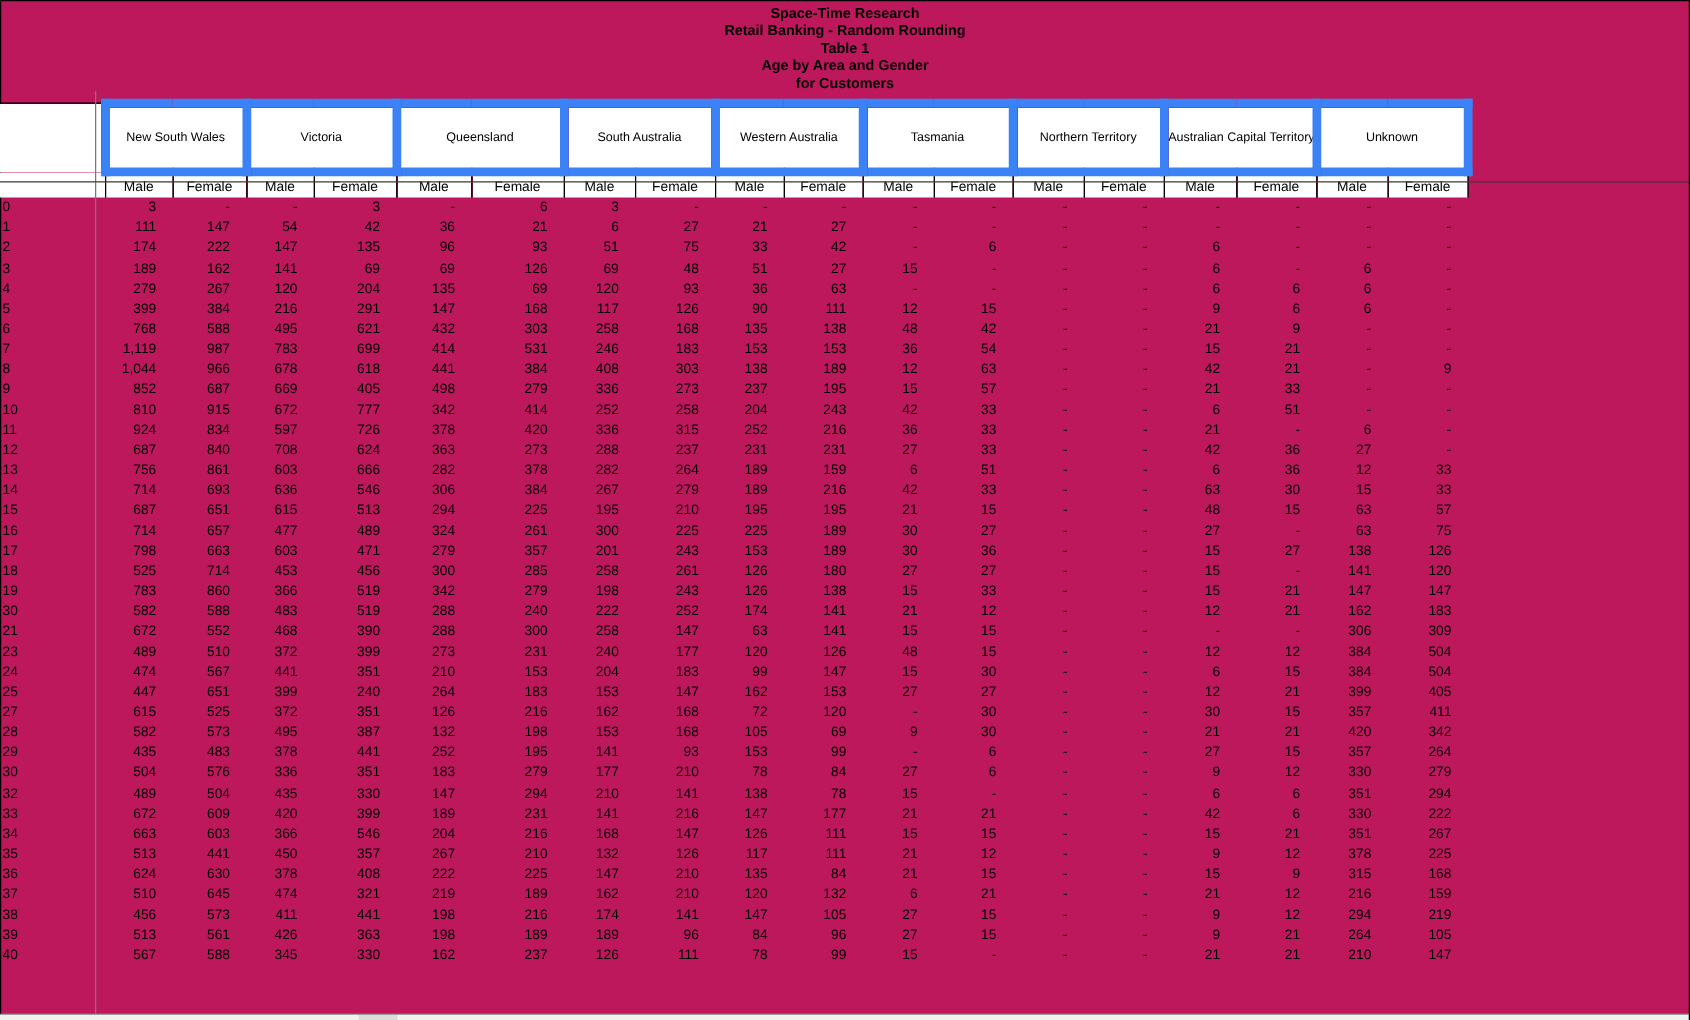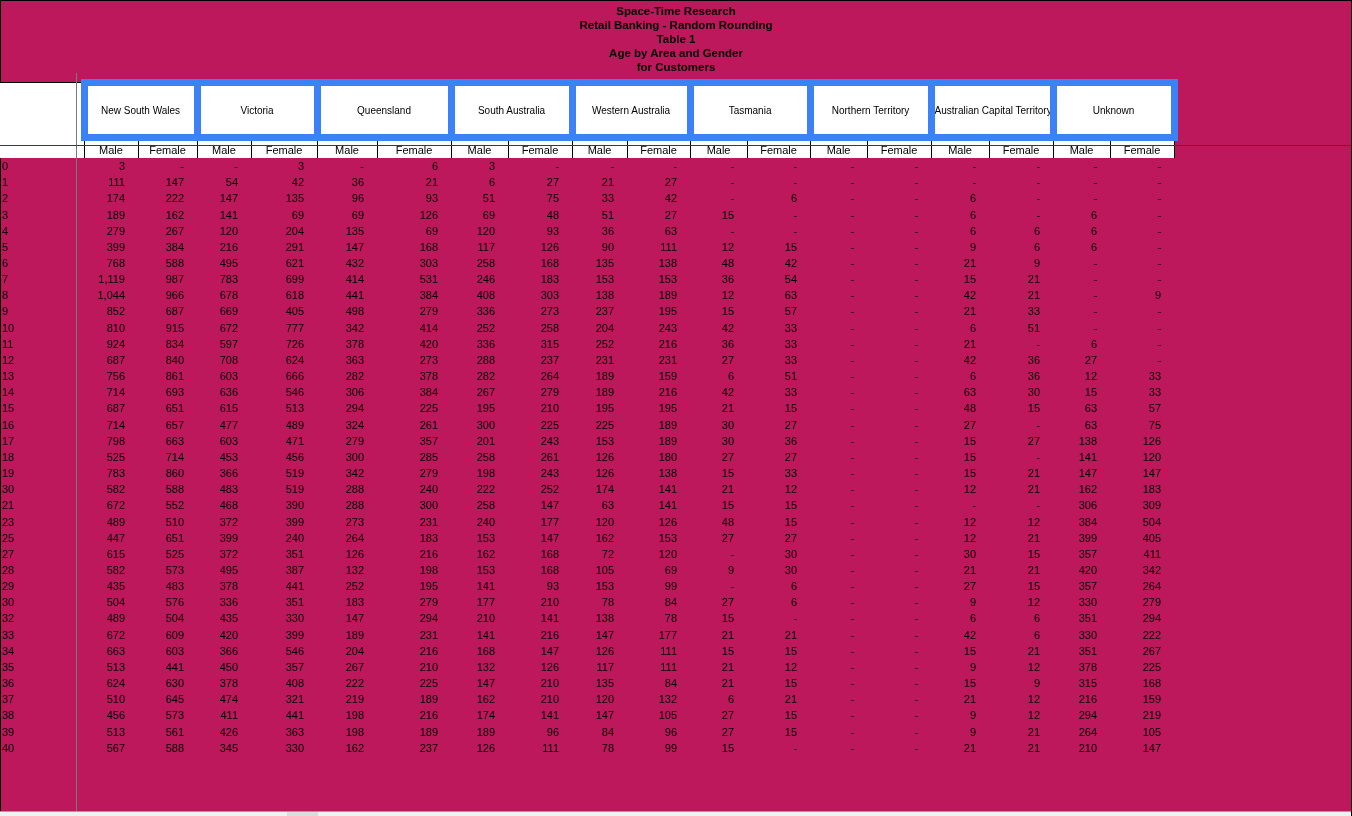--- a/index.html
+++ b/index.html
@@ -593,20 +593,41 @@
           <td class="val">48</td>
           <td class="val">15</td>
           <td class="val">-</td>
           <td class="val">-</td>
           <td class="val">12</td>
           <td class="val">12</td>
           <td class="val">384</td>
           <td class="val">504</td>
         </tr>
         <tr>
+          <td class="age">24</td>
+          <td class="val">474</td>
+          <td class="val">567</td>
+          <td class="val">441</td>
+          <td class="val">351</td>
+          <td class="val">210</td>
+          <td class="val">153</td>
+          <td class="val">204</td>
+          <td class="val">183</td>
+          <td class="val">99</td>
+          <td class="val">147</td>
+          <td class="val">15</td>
+          <td class="val">30</td>
+          <td class="val">-</td>
+          <td class="val">-</td>
+          <td class="val">6</td>
+          <td class="val">15</td>
+          <td class="val">384</td>
+          <td class="val">504</td>
+        </tr>
+        <tr>
           <td class="age">25</td>
           <td class="val">447</td>
           <td class="val">651</td>
           <td class="val">399</td>
           <td class="val">240</td>
           <td class="val">264</td>
           <td class="val">183</td>
           <td class="val">153</td>
           <td class="val">147</td>
           <td class="val">162</td>

